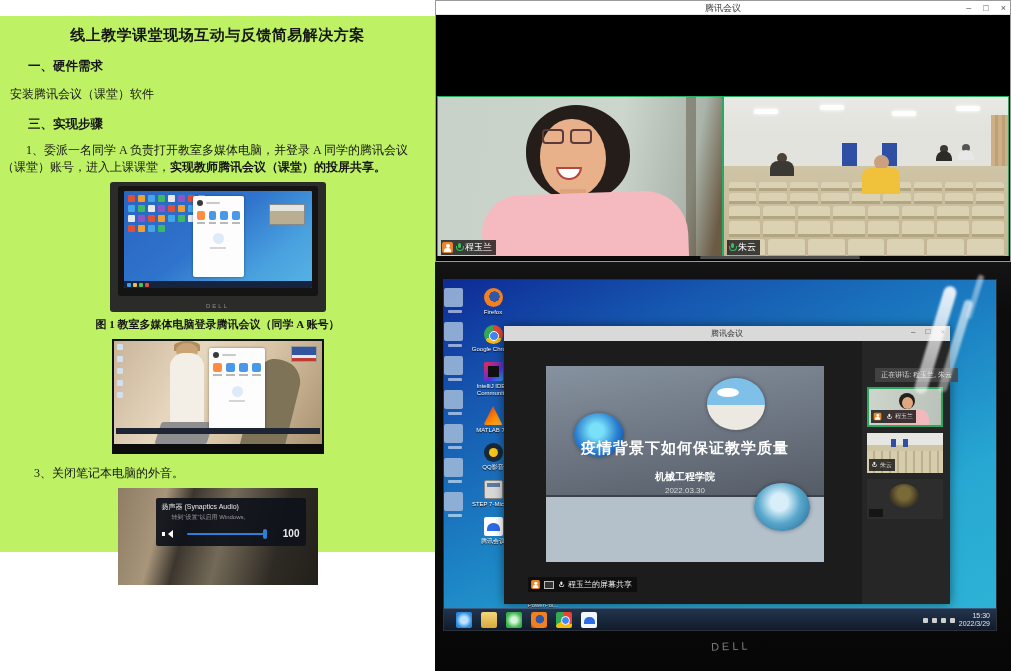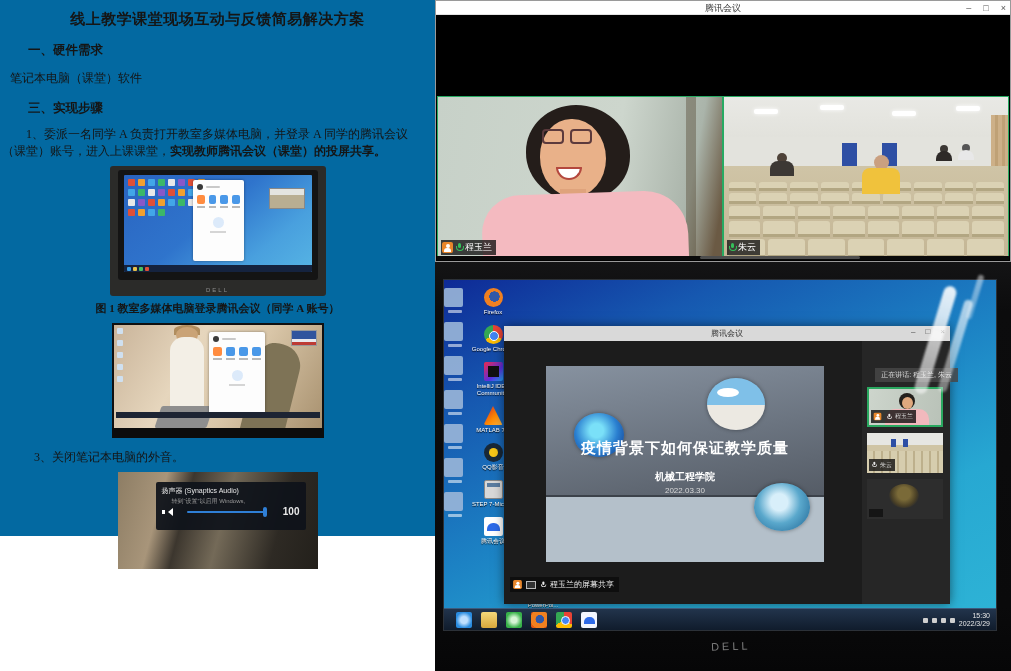--- a/index.html
+++ b/index.html
@@ -1,20 +1,20 @@
 <!DOCTYPE html>
 <html><head>
 <meta charset="utf-8">
 <style>
   * { margin:0; padding:0; box-sizing:border-box; }
   html,body { width:1011px; height:671px; overflow:hidden; background:#fff;
     font-family:"Liberation Sans", sans-serif; }
 
   
-  #doc { position:absolute; left:0; top:0; width:435px; height:536px; background:#0369a1;
+  #doc { position:absolute; left:0; top:16px; width:435px; height:536px; background:#bef264;
     font-family:"Liberation Serif", serif; color:#151515; }
   #doc .title { text-align:center; font-size:15px; font-weight:bold; padding-top:10px; letter-spacing:.5px; }
   #doc .h { font-weight:bold; font-size:12.5px; margin:13px 16px 0 28px; }
   #doc .p { font-size:12px; margin:11px 0 0 10px; }
   #doc .step { font-size:12px; line-height:17px; margin-top:9px; padding:0 6px 0 2px; text-indent:24px; }
   #doc .step b { font-weight:bold; }
   .figwrap { display:flex; justify-content:center; }
   .figcap { text-align:center; font-weight:bold; font-size:11px; margin-top:5px; }
 
   
@@ -64,21 +64,21 @@
   #fig2 .bar { position:absolute; left:2px; right:2px; bottom:10px; height:6px; background:#1d2433; }
   #fig2 .bez { position:absolute; left:0; right:0; bottom:0; height:10px; background:#0c0c0c; }
 
   
   #fig3 { position:relative; width:200px; height:97px; margin-top:6px; overflow:hidden;
     background:linear-gradient(105deg,#8d7d64 0%,#a8957a 22%,#3c362e 34%,#746a58 52%,#2e2a24 78%,#23201b 100%); }
   #fig3 .osd { position:absolute; left:38px; top:10px; width:150px; height:48px; background:rgba(14,18,26,.93);
     border-radius:2px; color:#e8e8e8; font-family:"Liberation Sans",sans-serif; padding:4px 6px; }
   #fig3 .osd .t1 { font-size:7px; }
   #fig3 .osd .t2 { font-size:6px; color:#9a9a9a; margin-top:1px; padding-left:10px; }
-  #fig3 .srow { display:flex; align-items:center; gap:16px; margin-top:0; }
+  #fig3 .srow { display:flex; align-items:center; gap:16px; margin-top:6px; }
   .spk { position:relative; width:9px; height:8px; }
   .spk::before { content:""; position:absolute; left:0; top:2px; width:3px; height:4px; background:#fff; }
   .spk::after { content:""; position:absolute; left:2px; top:0; border:4px solid transparent; border-right:5px solid #fff; }
   #fig3 .track { flex:1; height:2px; background:#2f7fd6; border-radius:1px; position:relative; }
   #fig3 .knob { position:absolute; right:0; top:-4px; width:4px; height:10px; background:#2f7fd6; border-radius:2px; }
   #fig3 .v { font-size:10px; font-weight:bold; }
 
   
   #meet { position:absolute; left:435px; top:0; width:576px; height:262px; background:#000; border:1px solid #9a9a9a; }
   #meet .tbar { position:relative; height:14px; background:#fff; border-bottom:1px solid #e3e3e3; }
@@ -186,21 +186,21 @@
     background:linear-gradient(#7fc0e8 0 52%,#ece9e2 52%); box-shadow:0 0 4px rgba(0,0,0,.4); }
   #slide .c1::after { content:""; position:absolute; left:10px; top:10px; width:22px; height:9px; background:#fff; border-radius:50%; }
   #slide .c2 { position:absolute; left:10%; top:24%; width:50px; height:44px; border-radius:50%;
     background:radial-gradient(circle at 45% 40%,#7ae0f8 0 18%,#2a7fd0 55%,#0c2f80 100%); box-shadow:0 0 4px rgba(0,0,0,.4); }
   #slide .c3 { position:absolute; right:5%; bottom:16%; width:56px; height:48px; border-radius:50%;
     background:radial-gradient(circle at 45% 40%,#d8effa 0 20%,#5aa8cc 50%,#1b6292 100%); box-shadow:0 0 4px rgba(0,0,0,.4); }
   #slide .st { position:absolute; left:0; width:100%; text-align:center; color:#fff; font-weight:bold; }
   #slide .t1 { top:37%; font-size:15px; letter-spacing:1px; }
   #slide .t2 { top:53%; font-size:10px; }
   #slide .t3 { top:61%; font-size:8px; font-weight:normal; color:#d9d9d9; }
-  #pwin .sharelab { position:absolute; left:6px; bottom:12px; display:flex; align-items:center; gap:3px;
+  #pwin .sharelab { position:absolute; left:24px; bottom:12px; display:flex; align-items:center; gap:3px;
     background:rgba(12,12,12,.85); color:#eee; font-size:8px; padding:2px 5px 2px 2px; }
   .ic-screen { width:10px; height:8px; border:1px solid #bbb; background:#333; flex:none; }
   
   #ptask { position:absolute; left:0; bottom:0; width:100%; height:22px;
     background:linear-gradient(#22344c,#101c2c); border-top:1px solid #3c5a7c; display:flex; align-items:center; gap:9px; padding-left:12px; }
   #ptask .ti { width:16px; height:16px; border-radius:2px; position:relative; flex:none; cursor:default; }
   .ti.ie { background:radial-gradient(circle,#bfe0ff 0 30%,#2a8ce0 70%); border-radius:50%; }
   .ti.folder { background:linear-gradient(#f4d87a,#d8a83c); }
   .ti.g360 { background:radial-gradient(circle,#d6f5d6 0 25%,#38b24a 70%); border-radius:50%; }
   .ti.ff { background:radial-gradient(circle at 55% 45%,#3058a8 0 32%,#f08020 36% 74%,#e85a10 76%); border-radius:50%; }
@@ -216,21 +216,21 @@
   .g1 { left:494px; top:22px; width:13px; height:112px; transform:rotate(17deg); opacity:.95; }
   .g2 { left:516px; top:36px; width:9px; height:96px; transform:rotate(17deg); opacity:.7; }
   .g3 { left:537px; top:12px; width:6px; height:46px; transform:rotate(17deg); opacity:.5; }
 </style>
 </head>
 <body>
 
 <div id="doc">
   <div class="title">线上教学课堂现场互动与反馈简易解决方案</div>
   <div class="h">一、硬件需求</div>
-  <div class="p">笔记本电脑（课堂）软件</div>
+  <div class="p">安装腾讯会议（课堂）软件</div>
   <div class="h">三、实现步骤</div>
   <div class="step"><span>1、委派一名同学 A 负责打开教室多媒体电脑，并登录 A 同学的腾讯会议（课堂）账号，进入上课课堂，</span><b>实现教师腾讯会议（课堂）的投屏共享。</b></div>
 
   <div class="figwrap">
     <div id="fig1">
       <div class="frame">
         <div class="scr">
           <div class="grid pal">
               <i></i>
               <i></i>

